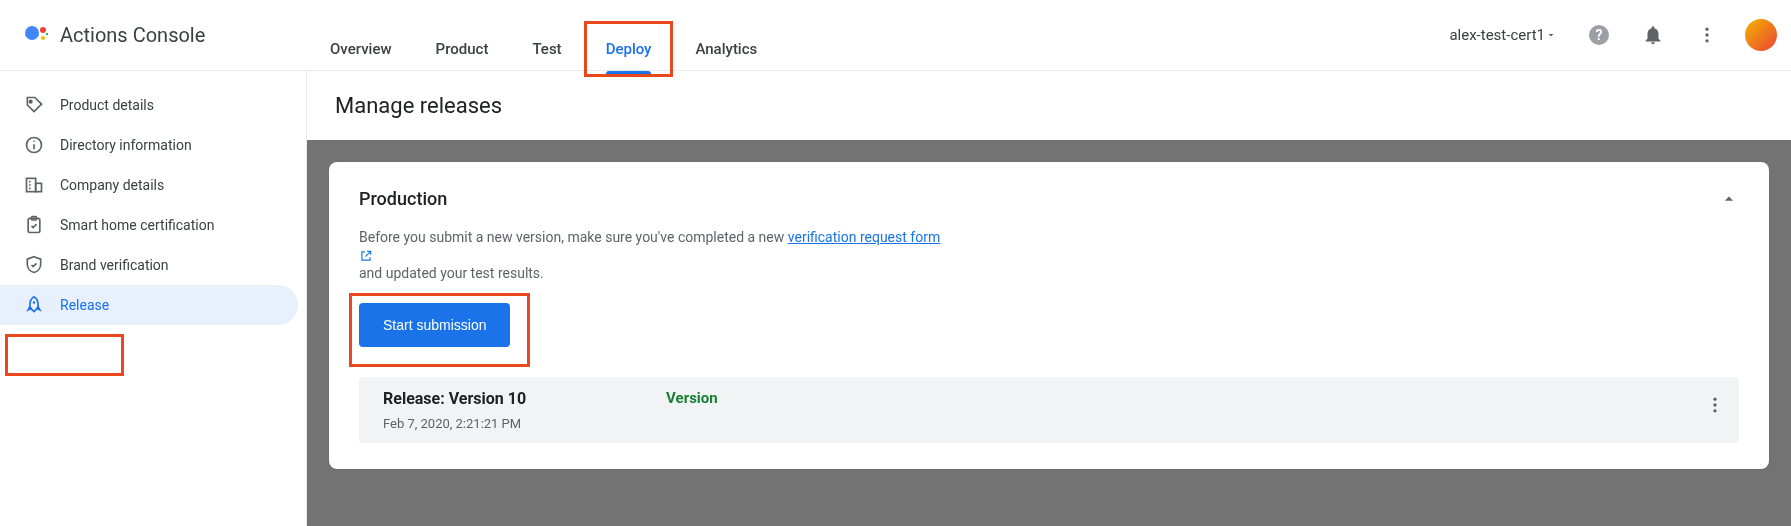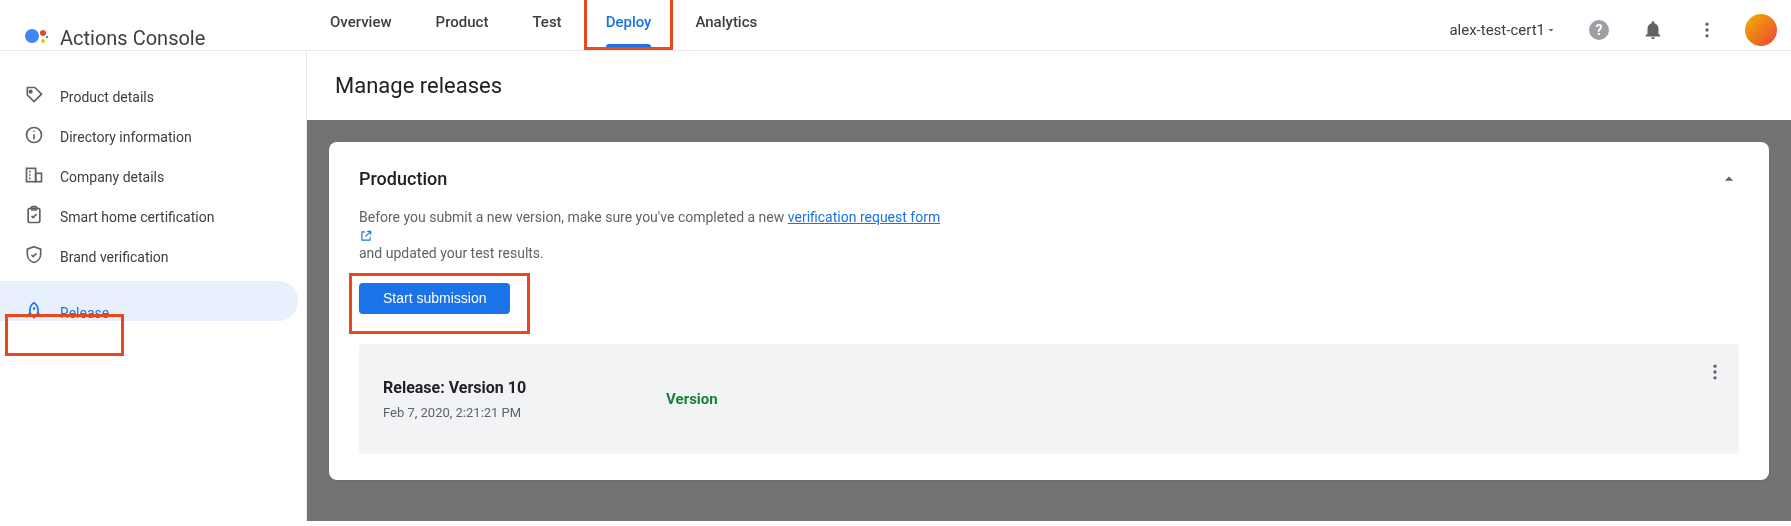--- a/index.html
+++ b/index.html
@@ -1,57 +1,57 @@
 <!DOCTYPE html>
 <html><head>
   <meta charset="utf-8">
   <style>
     * { margin: 0; padding: 0; box-sizing: border-box; }
     body { font-family: 'Google Sans', Roboto, Arial, sans-serif; background: #fff; color: #202124; overflow-x: hidden; }
 
     
-    .header { height: 51px; display: flex; align-items: flex-end; padding: 0 8px 0 8px; border-bottom: 1px solid #e8eaed; }
+    .header { height: 71px; display: flex; align-items: center; padding: 0 8px 0 8px; border-bottom: 1px solid #e8eaed; }
     .logo-section { display: flex; align-items: center; gap: 12px; padding-left: 16px; width: 290px; }
     .logo-icon { width: 24px; height: 24px; position: relative; flex-shrink: 0; }
     .logo-icon svg { width: 24px; height: 24px; }
     .app-title { font-size: 20px; color: #3c4043; font-weight: 400; }
     .tabs { display: flex; gap: 0; margin-left: 10px; margin-top: 27px; }
     .tab { position: relative; height: 56px; display: flex; align-items: center; padding: 0 22px; font-size: 15px; font-weight: 500; color: #3c4043; cursor: pointer; }
     .tab.active { color: #1a73e8; }
     .tab.active::after { content: ''; position: absolute; left: 22px; right: 22px; bottom: 3px; height: 3px; background: #1a73e8; border-radius: 3px 3px 0 0; }
     .tab.highlighted { outline: 3px solid #e8481b; outline-offset: -3px; }
     .header-right { margin-left: auto; display: flex; align-items: center; gap: 14px; padding-right: 6px; }
     .project-selector { display: flex; align-items: center; font-size: 15px; color: #3c4043; cursor: pointer; padding: 6px 8px; }
     .icon-btn { width: 40px; height: 40px; display: flex; align-items: center; justify-content: center; cursor: pointer; border-radius: 50%; color: #5f6368; }
     .avatar { width: 32px; height: 32px; border-radius: 50%; background: linear-gradient(135deg, #f4b400 0%, #ea4335 100%); margin-left: 4px; overflow: hidden; position: relative; }
 
     
     .layout { display: flex; height: calc(100vh - 56px); min-height: 470px; }
     .sidebar { width: 307px; border-right: 1px solid #e8eaed; padding-top: 14px; flex-shrink: 0; }
-    .sidebar-item { display: flex; align-items: flex-end; gap: 16px; height: 40px; padding-left: 24px; font-size: 14px; color: #3c4043; cursor: pointer; border-radius: 0 20px 20px 0; margin-right: 8px; }
-    .sidebar-item.active { background: #e8f0fe; color: #1a73e8; margin-top: 16px; }
+    .sidebar-item { display: flex; align-items: center; gap: 16px; height: 40px; padding-left: 24px; font-size: 14px; color: #3c4043; cursor: pointer; border-radius: 0 20px 20px 0; margin-right: 8px; }
+    .sidebar-item.active { background: #e8f0fe; color: #1a73e8; }
     .sidebar-item.highlighted { position: relative; }
     .sidebar-highlight-box { position: absolute; left: 5px; top: 263px; width: 119px; height: 42px; border: 3px solid #e8481b; pointer-events: none; }
     .sidebar-icon { width: 20px; height: 20px; display: flex; align-items: center; justify-content: center; color: #5f6368; flex-shrink: 0; }
     .sidebar-item.active .sidebar-icon { color: #1a73e8; }
 
     .main { flex: 1; display: flex; flex-direction: column; overflow: auto; }
     .page-title { font-size: 22px; color: #202124; padding: 22px 28px 22px; font-weight: 400; }
     .content-area { background: #737373; flex: 1; padding: 22px; }
     .card { background: #fff; border-radius: 8px; padding: 26px 30px; box-shadow: 0 1px 2px rgba(0,0,0,0.08); }
     .card-header { display: flex; align-items: center; justify-content: space-between; }
     .card-title { font-size: 18px; font-weight: 500; color: #202124; }
     .chevron { color: #5f6368; cursor: pointer; }
     .hint { margin-top: 18px; font-size: 14px; color: #5f6368; line-height: 1.5; }
     .hint a { color: #1a73e8; text-decoration: underline; }
     .ext-icon { color: #1a73e8; margin-left: 2px; vertical-align: middle; }
     .start-btn-wrap { position: relative; margin-top: 18px; display: inline-block; }
     .start-btn-highlight { position: absolute; left: -10px; top: -10px; right: -20px; bottom: -20px; border: 3px solid #e8481b; pointer-events: none; }
-    .start-btn { background: #1a73e8; color: #fff; border: none; border-radius: 4px; height: 31px; padding: 0 24px; font-size: 14px; font-weight: 500; cursor: pointer; }
-    .release-row { background: #f1f3f4; margin-top: 30px; padding: 34px 24px; border-radius: 4px; display: flex; align-items: center; gap: 140px; position: relative; }
+    .start-btn { background: #1a73e8; color: #fff; border: none; border-radius: 4px; height: 44px; padding: 0 24px; font-size: 14px; font-weight: 500; cursor: pointer; }
+    .release-row { background: #f1f3f4; margin-top: 30px; padding: 12px 24px; border-radius: 4px; display: flex; align-items: flex-start; gap: 140px; position: relative; }
     .release-info { display: flex; flex-direction: column; gap: 8px; }
     .release-title { font-size: 16px; font-weight: 700; color: #202124; }
     .release-date { font-size: 13px; color: #5f6368; }
     .release-status { font-size: 15px; font-weight: 700; color: #188038; padding-top: 0; }
     .release-menu { position: absolute; right: 14px; top: 18px; color: #5f6368; cursor: pointer; }
 
     svg { display: block; }
   </style>
 </head>
 <body>

